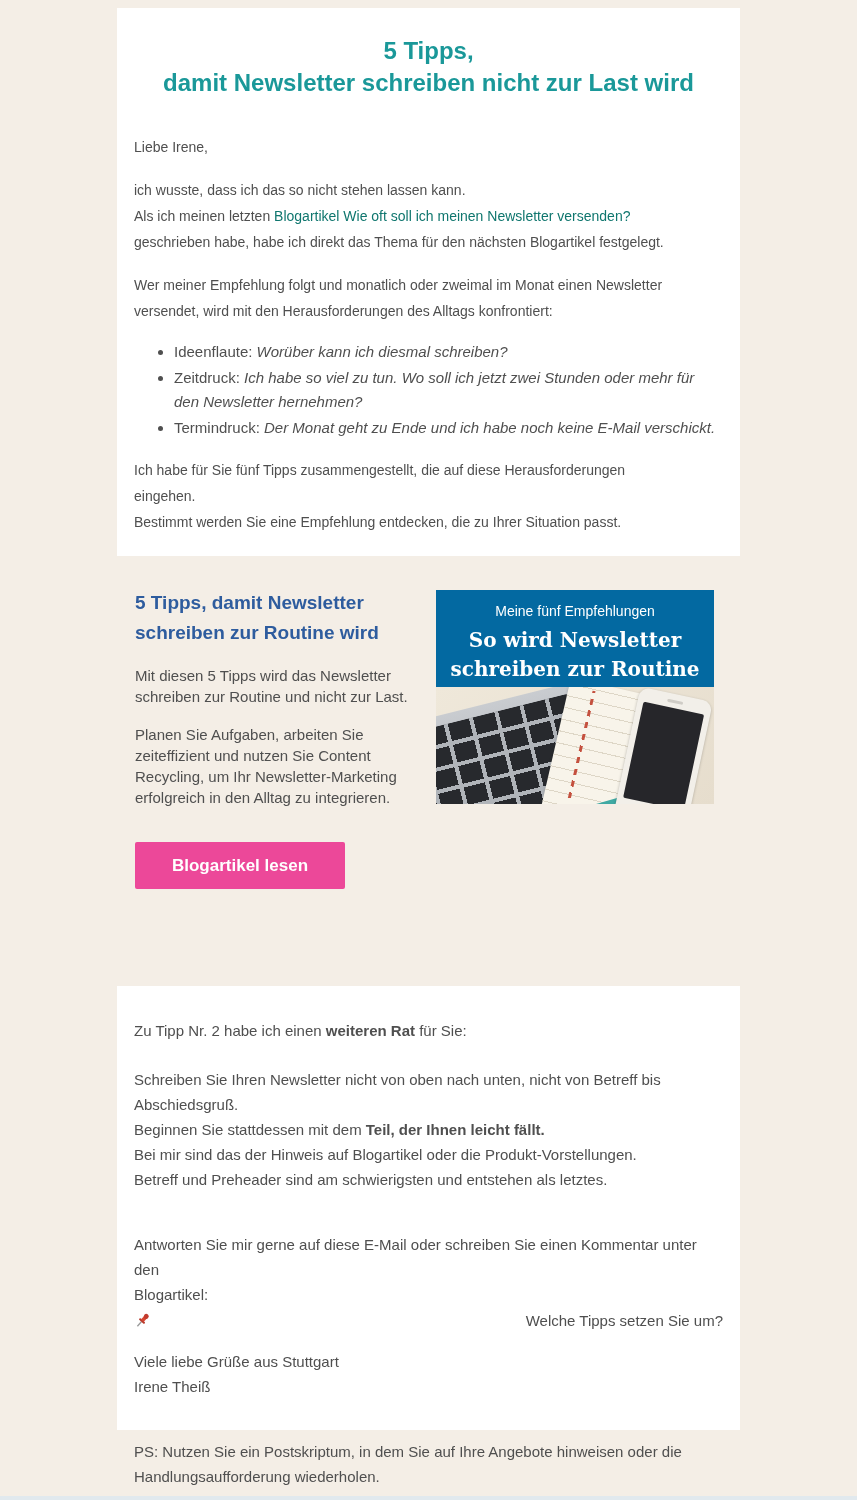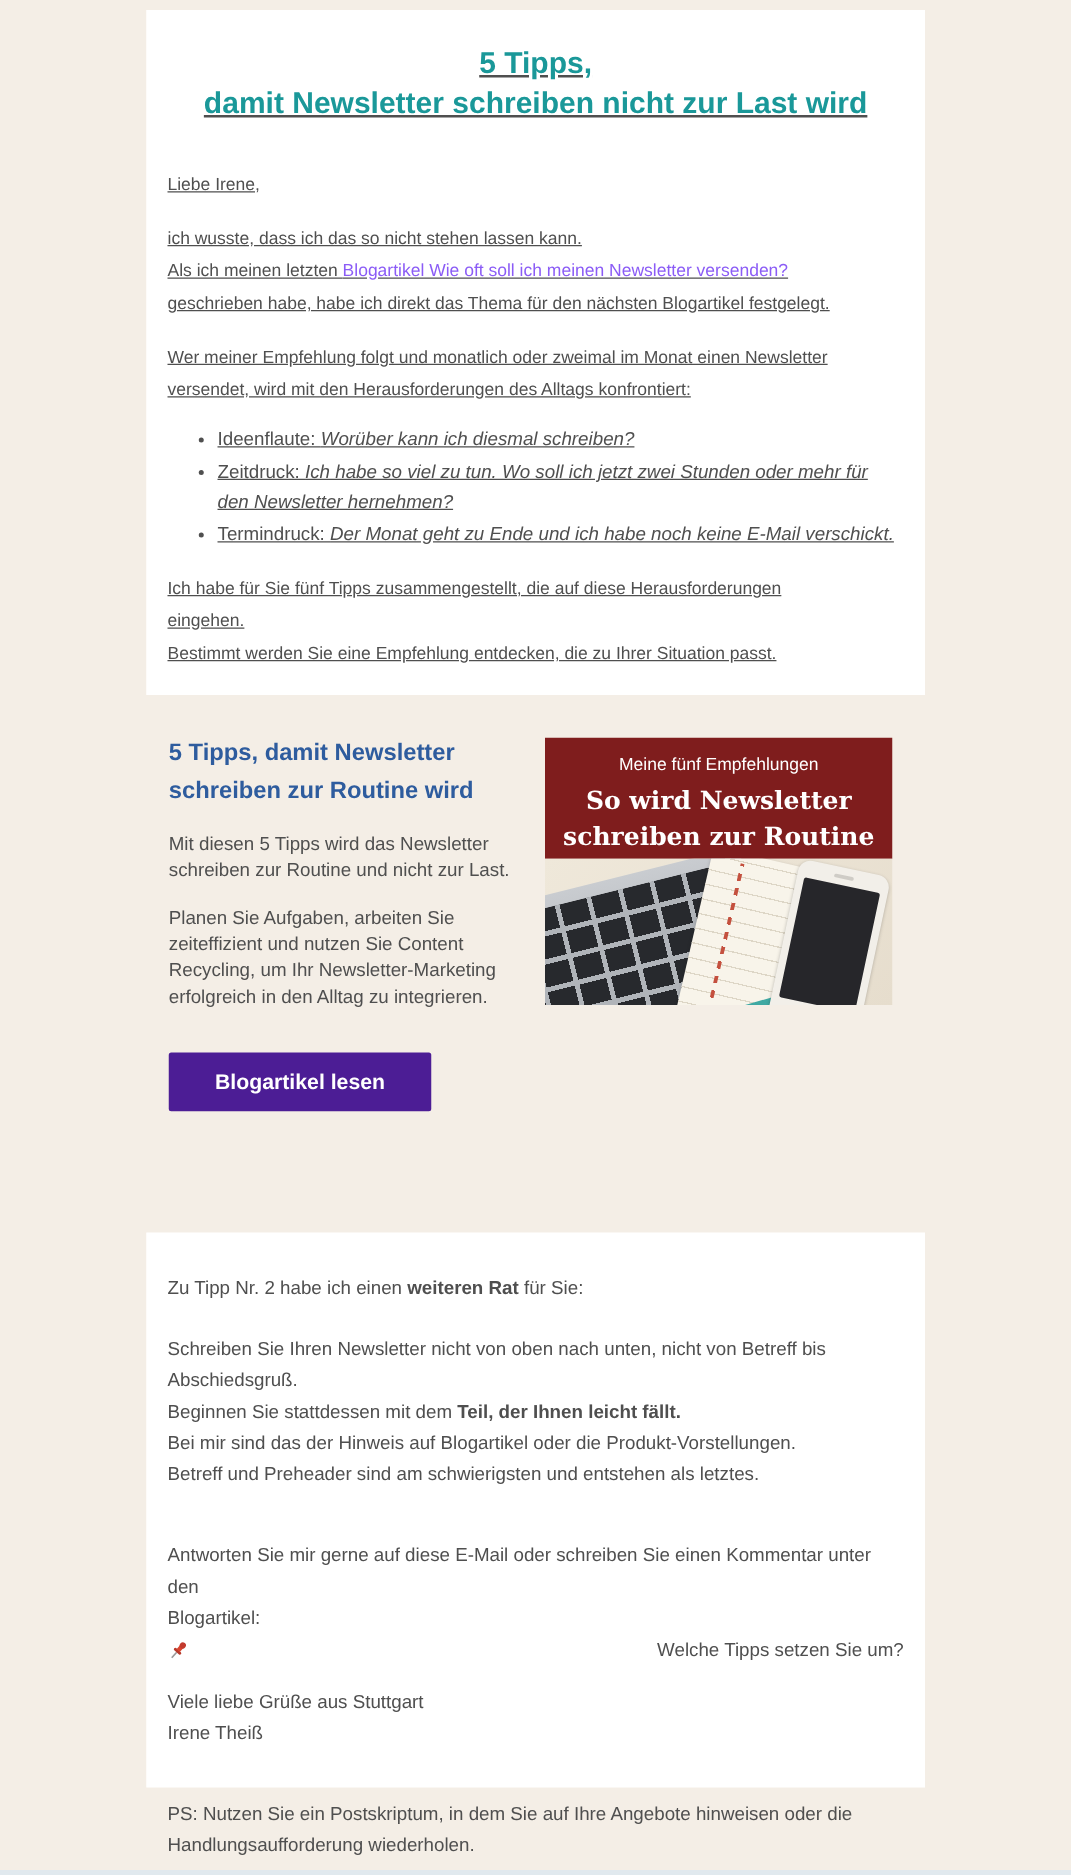--- a/index.html
+++ b/index.html
@@ -8,48 +8,48 @@
     background:#f4eee6;
     font-family:"Liberation Sans","DejaVu Sans",sans-serif;
     color:#4f4f4f;
   }
   .page { position:relative; width:857px; height:1500px; overflow:hidden; }
   .card {
     width:623px; margin:0 auto; background:#ffffff;
     box-sizing:border-box;
   }
   
-  .intro { margin-top:8px; height:548px; padding:27px 17px 0 17px;text-decoration:underline; }
+  .intro { margin-top:8px; height:548px; padding:27px 17px 0 17px; }
   .intro h1 {
     margin:0; font-size:24px; line-height:32px; font-weight:bold;
     text-align:center; color:#1a9899;
   }
   .intro p { font-size:14px; line-height:26px; margin:17px 0 0 0; }
   .greeting { margin-top:35px !important; }
   .intro ul { margin:16px 0 0 0; padding:0 0 0 40px; }
   .intro li { font-size:15px; line-height:24px; margin:0 0 2px 0; }
   .intro li em { font-style:italic; }
-  a.link { color:#8b5cf6; text-decoration:none; cursor:pointer; }
+  a.link { color:#0f766e; text-decoration:none; cursor:pointer; }
   
   .feature { height:430px; box-sizing:border-box; padding-top:32px; }
   .feature-inner {
     width:623px; margin:0 auto; padding:0 18px; box-sizing:border-box;
     display:flex; align-items:flex-start;
   }
   .feature-text { width:300px; }
   .feature-text h2 {
     margin:0; font-size:19px; line-height:30px; font-weight:bold; color:#2e5c9e;
   }
   .feature-text p { font-size:15px; line-height:21px; margin:17px 0 0 0; }
   .feature-image {
     width:278px; height:214px; margin-left:auto; margin-right:8px; margin-top:2px;
     cursor:pointer; overflow:hidden; position:relative;
   }
   .img-banner {
-    height:97px; background:#7f1d1d; color:#ffffff; text-align:center;
+    height:97px; background:#0369a1; color:#ffffff; text-align:center;
     box-sizing:border-box; padding-top:12px;
   }
   .img-kicker { font-size:14px; line-height:18px; }
   .img-title {
     margin-top:6px; font-family:"DejaVu Serif","Liberation Serif",serif;
     font-weight:bold; font-size:20px; line-height:29px;
   }
   .img-photo {
     position:relative; height:117px; overflow:hidden;
     background:linear-gradient(135deg,#efe8da,#e6ddcd);
@@ -89,21 +89,21 @@
   .phone .speaker {
     position:absolute; left:50%; top:6px; width:16px; height:3px; margin-left:-8px;
     background:#cfccc6; border-radius:2px;
   }
   .pen {
     position:absolute; left:142px; bottom:-2px; width:72px; height:7px;
     background:#3fa9a3; border-radius:3px; transform:rotate(-16deg);
   }
   .cta-button {
     display:block; width:210px; height:47px; margin:34px 0 0 135px;
-    background:#4c1d95; color:#ffffff; font-size:17px; font-weight:bold;
+    background:#ec4899; color:#ffffff; font-size:17px; font-weight:bold;
     line-height:47px; text-align:center; text-decoration:none;
     border-radius:2px; cursor:pointer;
   }
   
   .outro { height:444px; padding:32px 17px 0 17px; }
   .outro p { font-size:15px; line-height:25px; margin:0; }
   .mt24 { margin-top:24px !important; }
   .mt17 { margin-top:17px !important; }
   .mt40 { margin-top:40px !important; }
   b { font-weight:bold; }

